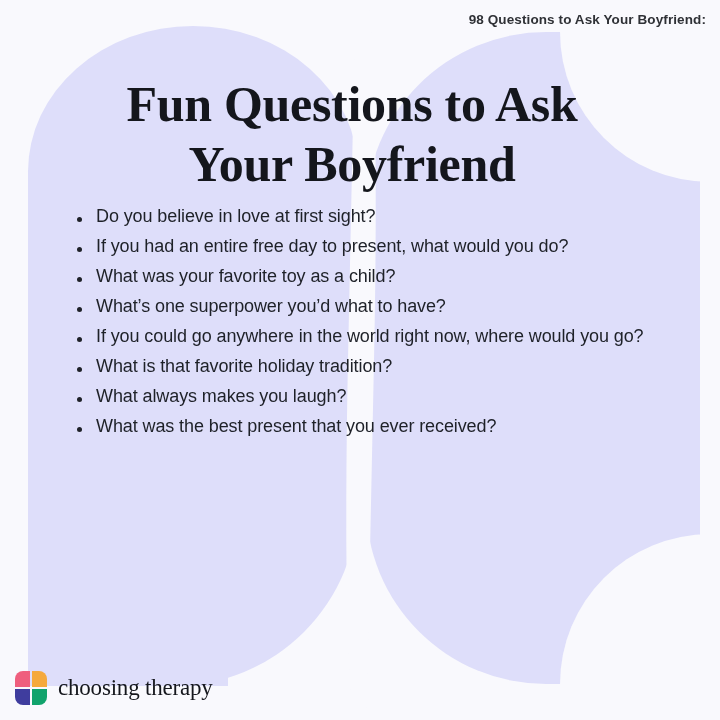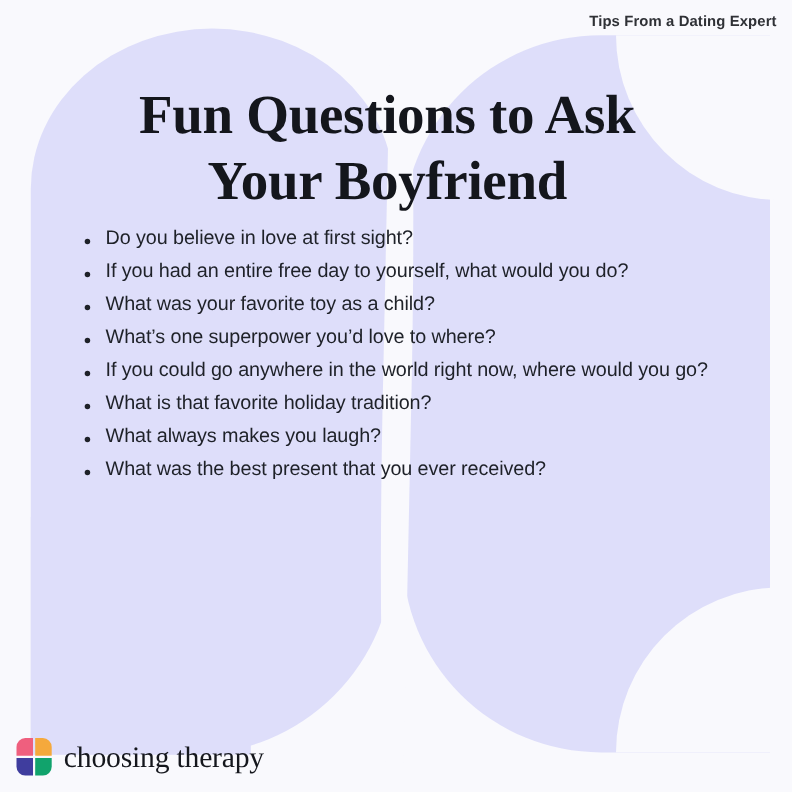--- a/index.html
+++ b/index.html
@@ -162,54 +162,54 @@
     gap: 10px;
     z-index: 6;
   }
   #logo-mark {
     width: 34px;
     height: 36px;
     display: block;
   }
   #brand {
     font-family: "Liberation Serif", serif;
-    font-size: 27px;
+    font-size: 23px;
     font-weight: 400;
     color: #15171d;
     letter-spacing: -0.2px;
     white-space: nowrap;
   }
 </style>
 </head>
 <body>
 
 <div id="card">
 
   <div class="panel" id="panel-left"></div>
   <div class="panel" id="panel-left-bottom-fill"></div>
   <div class="panel" id="panel-right-fill"></div>
   <div class="panel" id="panel-right"></div>
   <div class="panel" id="panel-right-tr-cut"></div>
   <div class="panel" id="panel-right-br-cut"></div>
   <div class="panel" id="seam"></div>
 
   <div id="header">
-    <span class="line">Tips From a Dating Expert</span>
+    <span class="line">98 Questions to Ask Your Boyfriend:</span>
   </div>
 
   <div id="title">
     <span class="tline">Fun Questions to Ask</span>
     <span class="tline">Your Boyfriend</span>
   </div>
 
   <ul id="questions">
     <li>Do you believe in love at first sight?</li>
-    <li>If you had an entire free day to yourself, what would you do?</li>
+    <li>If you had an entire free day to present, what would you do?</li>
     <li>What was your favorite toy as a child?</li>
-    <li>What’s one superpower you’d love to where?</li>
+    <li>What’s one superpower you’d what to have?</li>
     <li>If you could go anywhere in the world right now, where would you go?</li>
     <li>What is that favorite holiday tradition?</li>
     <li>What always makes you laugh?</li>
     <li>What was the best present that you ever received?</li>
   </ul>
 
   <div id="footer">
     <svg id="logo-mark" viewBox="0 0 34 36">
       <path d="M16 1 H9 A8 8 0 0 0 1 9 V17 H16 Z" fill="#ef5f7e"></path>
       <path d="M18 1 H25 A8 8 0 0 1 33 9 V17 H18 Z" fill="#f5a93c"></path>

